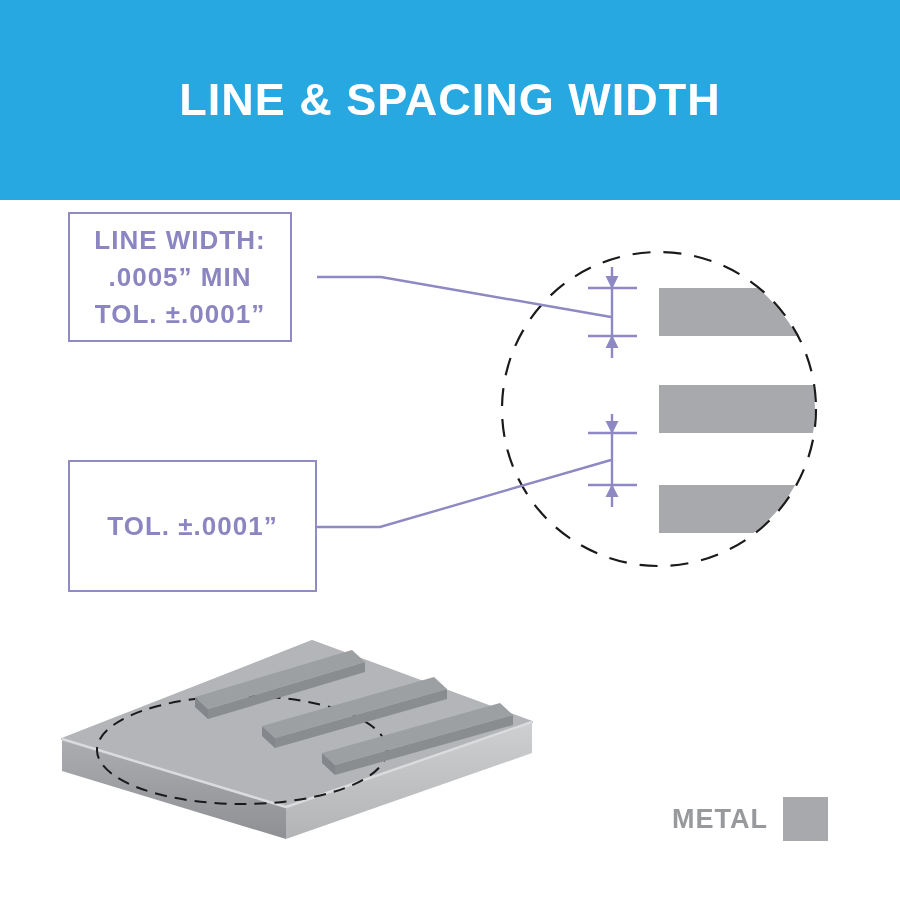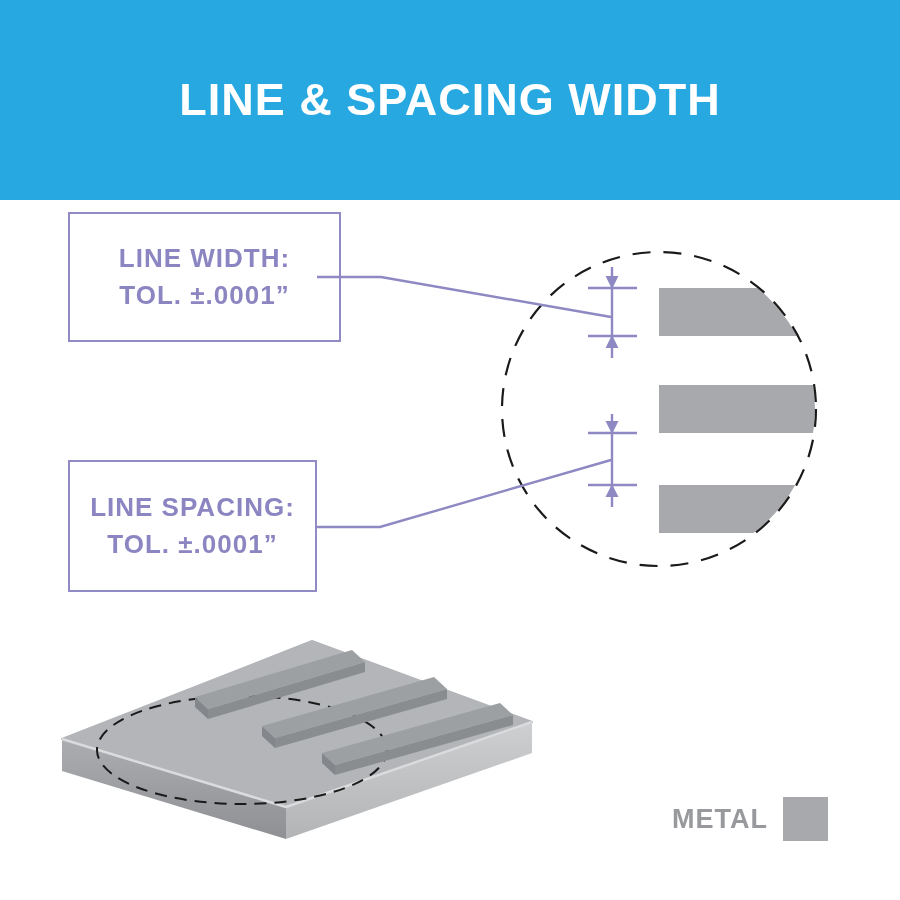--- a/index.html
+++ b/index.html
@@ -9,21 +9,21 @@
   
   .header{position:absolute;left:0;top:0;width:900px;height:200px;background:#28A8E0;
           display:flex;align-items:center;justify-content:center;}
   .header h1{margin:0;color:#ffffff;font-size:45px;font-weight:bold;letter-spacing:1px;}
 
   
   .callout{position:absolute;box-sizing:border-box;background:#ffffff;
            border:2px solid #918BC5;color:#8B85C1;font-weight:bold;
            font-size:26px;line-height:37px;letter-spacing:1px;text-align:center;
            display:flex;flex-direction:column;justify-content:center;}
-  .callout-line-width{left:68px;top:212px;width:273px;height:130px;}
+  .callout-line-width{left:68px;top:212px;width:224px;height:130px;}
   .callout-line-spacing{left:68px;top:460px;width:249px;height:132px;}
 
   
   .canvas{position:absolute;left:0;top:0;width:900px;height:900px;pointer-events:none;}
 
   
   .legend{position:absolute;left:672px;top:796px;height:46px;display:flex;
           align-items:center;gap:15px;}
   .legend-label{color:#97999C;font-weight:bold;font-size:27px;letter-spacing:1px;}
   .legend-swatch{width:45px;height:44px;background:#A7A9AC;}
@@ -32,25 +32,25 @@
 <body>
 
 <div class="page">
 
   <div class="header">
     <h1>LINE &amp; SPACING WIDTH</h1>
   </div>
 
   <div class="callout callout-line-width">
     <span>LINE WIDTH:</span>
+    <span>.0005” MIN</span>
     <span>TOL. ±.0001”</span>
   </div>
 
   <div class="callout callout-line-spacing">
-    <span>LINE SPACING:</span>
     <span>TOL. ±.0001”</span>
   </div>
 
   <svg class="canvas" width="900" height="900" viewBox="0 0 900 900">
     <defs>
       <clipPath id="detailClip">
           <circle cx="659" cy="409" r="156"></circle>
         </clipPath>
       <linearGradient id="leftFace" x1="0" y1="0" x2="0" y2="1">
         <stop offset="0" stop-color="#ABADB0"></stop>

